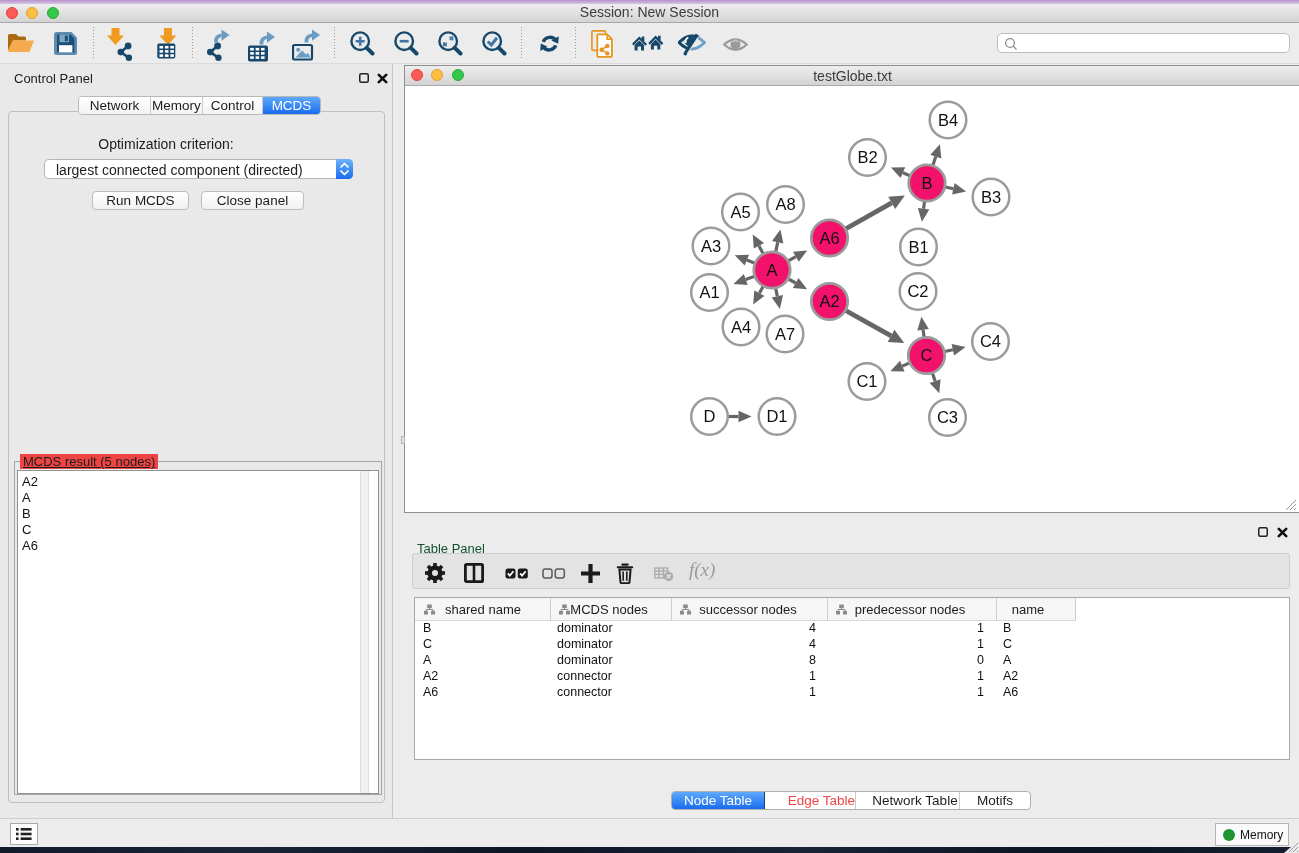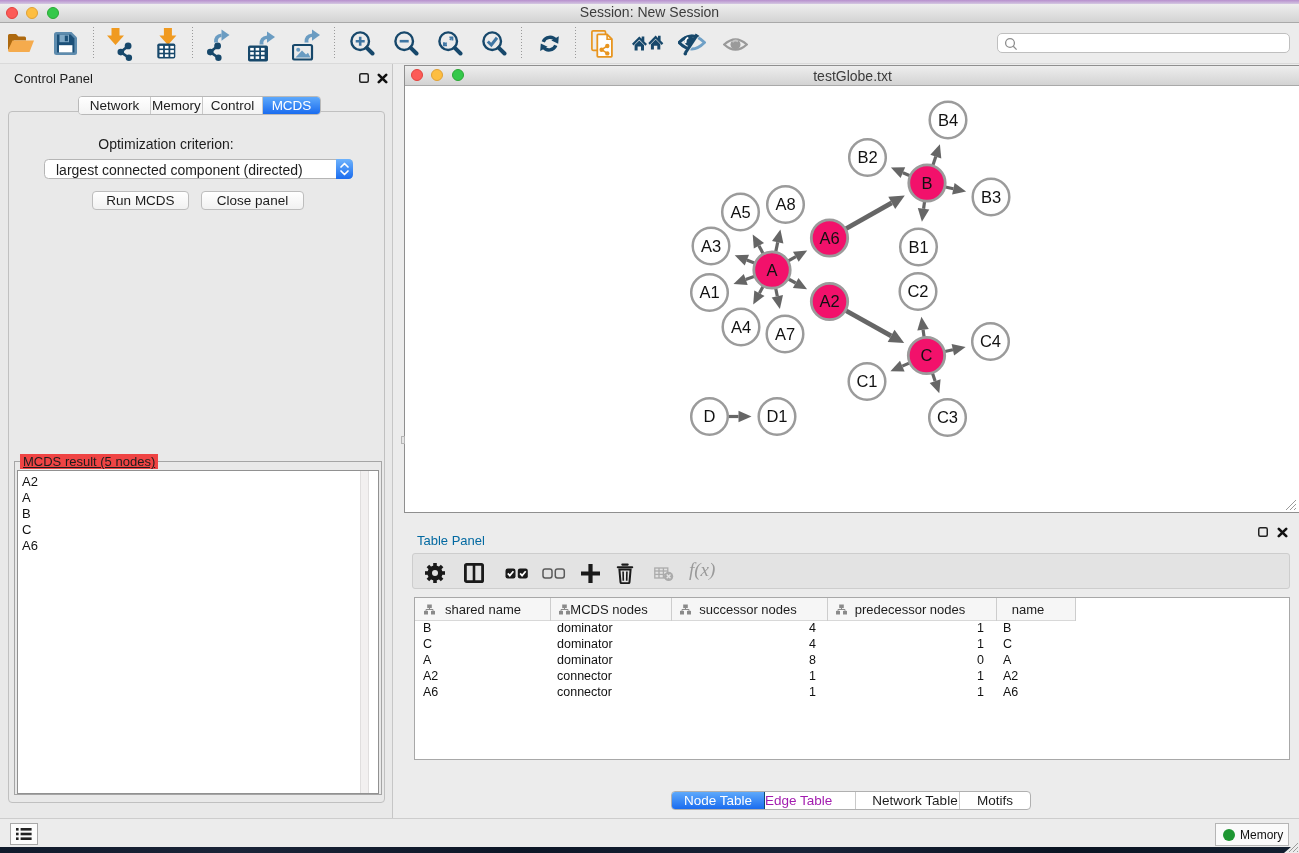--- a/index.html
+++ b/index.html
@@ -329,21 +329,21 @@
 
   <svg class="abs" style="right:2px;bottom:1px;" width="14" height="14" viewBox="0 0 14 14">
     <path d="M13 3 L3 13 M13 7 L7 13 M13 11 L11 13" stroke="#9a9a9a" stroke-width="1"></path>
   </svg>
 
   <div class="abs" style="left:-4px;top:370px;width:4px;height:8px;background:#e6e6e6;border:1px solid #b5b5b5;"></div>
 </div>
 <div class="abs" style="left:846px;top:513px;width:9px;height:5px;background:#e6e6e6;border:1px solid #b5b5b5;"></div>
 
 <div class="abs" style="left:394px;top:513px;width:905px;height:305px;background:#ececec;">
-  <div class="abs" style="left:23px;top:20px;font-size:13px;color:#0369a1;">Table Panel</div>
+  <div class="abs" style="left:23px;top:28px;font-size:13px;color:#14532d;">Table Panel</div>
   <svg class="abs" style="left:864px;top:14px;" width="10" height="10" viewBox="0 0 10 10">
       <rect x="0.75" y="0.75" width="8.5" height="8.5" rx="1.5" fill="none" stroke="#222" stroke-width="1.5"></rect>
     </svg>
   <svg class="abs" style="left:883px;top:14px;" width="11" height="11" viewBox="0 0 11 11">
       <path d="M1.8 1.8 L9.2 9.2 M9.2 1.8 L1.8 9.2" stroke="#111" stroke-width="2.6" stroke-linecap="round"></path>
     </svg>
 
   <div class="abs" style="left:18px;top:40px;width:878px;height:36px;background:#e3e3e3;border:1px solid #cdcdcd;border-radius:3px;">
     <svg class="abs" style="left:11px;top:8px;" width="22" height="22" viewBox="0 0 22 22">
 <circle cx="11" cy="11" r="7.6" fill="#1a1a1a"></circle>
@@ -465,21 +465,21 @@
 <div style="position:absolute;left:8px;top:64px;">A6</div>
 <div style="position:absolute;left:142px;top:64px;">connector</div>
 <div style="position:absolute;left:320px;top:64px;width:81px;text-align:right;">1</div>
 <div style="position:absolute;left:490px;top:64px;width:79px;text-align:right;">1</div>
 <div style="position:absolute;left:588px;top:64px;">A6</div>
 </div>
   </div>
 
   <div class="abs" style="left:277px;top:278px;height:19px;display:flex;font-size:13.5px;border:1px solid #b0b0b0;border-radius:4px;overflow:hidden;background:#fff;">
     <div style="width:92px;text-align:center;line-height:18px;color:#fff;background:linear-gradient(#5ea9fb,#1a6cef);">Node Table</div>
-    <div style="width:91px;text-align:left;line-height:18px;color:#a21caf;border-left:1px solid #0c4a6e;">Edge Table</div>
+    <div style="width:91px;text-align:right;line-height:18px;color:#ef4444;border-left:1px solid #0c4a6e;">Edge Table</div>
     <div style="width:104px;text-align:center;line-height:18px;color:#1d1d1d;border-left:1px solid #c9c9c9;padding-left:15px;">Network Table</div>
     <div style="width:71px;text-align:center;line-height:18px;color:#1d1d1d;border-left:1px solid #c9c9c9;">Motifs</div>
   </div>
 </div>
 
 <div class="abs" style="left:0;top:818px;width:1299px;height:29px;background:#ececec;border-top:1px solid #cdcdcd;">
   <div class="abs" style="left:10px;top:4px;width:28px;height:22px;background:#fcfcfc;border:1px solid #a8a8a8;">
     <svg width="16" height="14" viewBox="0 0 16 14" style="position:absolute;left:5px;top:3px;">
       <g fill="#222">
         <rect x="0" y="1" width="2.6" height="2.6"></rect>

